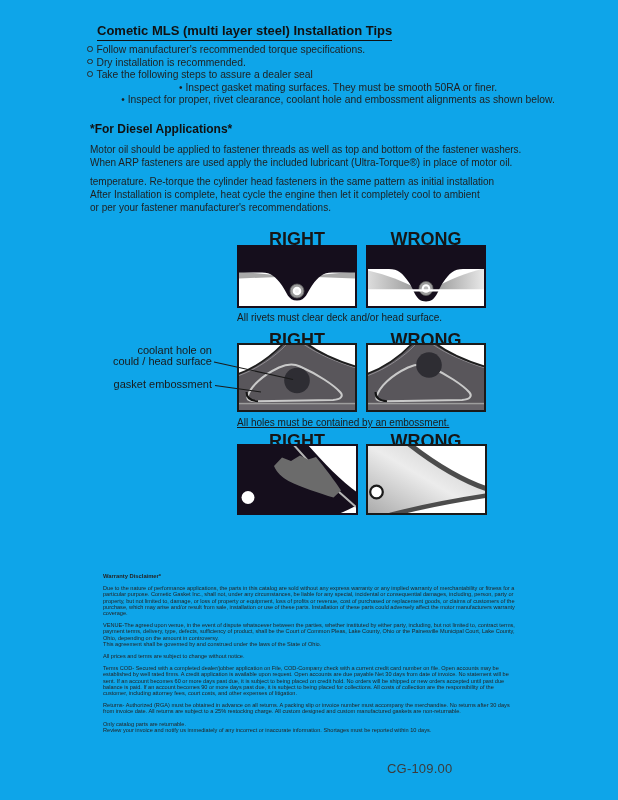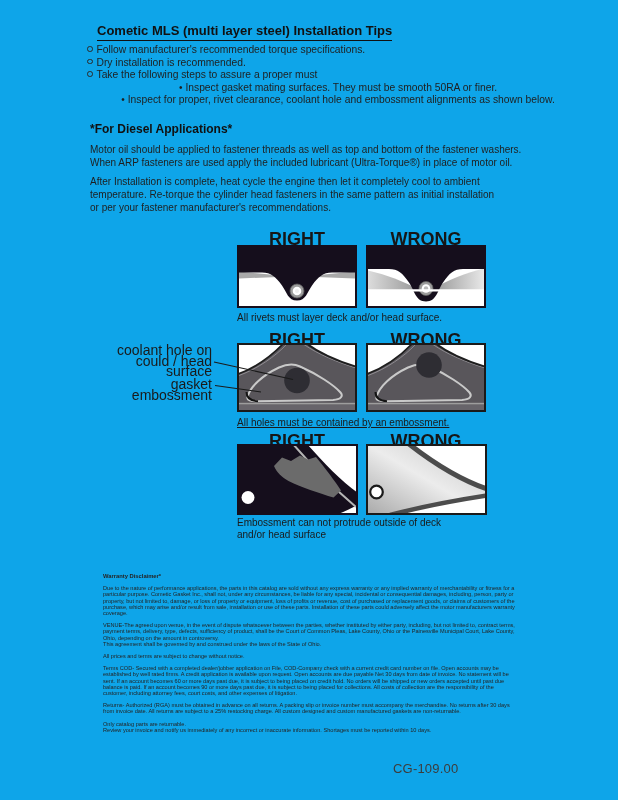--- a/index.html
+++ b/index.html
@@ -18,55 +18,55 @@
   .sdot{margin-right:3px;font-size:10px;}
   
   .diesel{left:90px;top:115px;width:470px;font-size:10px;line-height:13.2px;}
   .diesel h3{font-size:12px;font-weight:bold;margin:8px 0 7px 0;color:#111;}
   .dline{white-space:nowrap;}
   .dpar{margin:0 0 5px 0;}
   
   .lbl{width:120px;text-align:center;font-size:18px;font-weight:bold;color:#161616;}
   .cap{font-size:10px;color:#1a1a1a;white-space:nowrap;line-height:11.5px;}
   .panel{line-height:0;}
-  .callout{font-size:14px;line-height:10.5px;color:#1a1a1a;text-align:right;width:112px;}
+  .callout{font-size:11px;line-height:10.5px;color:#1a1a1a;text-align:right;width:112px;}
   .leader{pointer-events:none;z-index:6;}
   
   .legal{left:103px;top:573px;width:414px;font-size:5.6px;line-height:6.2px;color:#242424;}
   .legal .lh{font-weight:bold;margin:0 0 6px 0;font-size:5.8px;}
   .lp{margin:0 0 6px 0;}
   .lp0{margin:0;}
-  .footer-code{font-size:13px;color:#3c3c3c;letter-spacing:0.2px;margin-left:6px;}
+  .footer-code{font-size:13px;color:#3c3c3c;letter-spacing:0.2px;}
 </style>
 </head>
 <body>
 
 <div class="page">
 
   <div class="abs" style="left:97px;top:21px;">
     <span class="doc-title">Cometic MLS (multi layer steel) Installation Tips</span>
   </div>
 
   <div class="abs intro">
     <div class="irow"><span class="odot"></span><span>Follow manufacturer's recommended torque specifications.</span></div>
     <div class="irow"><span class="odot"></span><span>Dry installation is recommended.</span></div>
-    <div class="irow"><span class="odot"></span><span>Take the following steps to assure a proper must</span></div>
+    <div class="irow"><span class="odot"></span><span>Take the following steps to assure a dealer seal</span></div>
     <div class="irow sub"><span class="sdot">•</span><span>Inspect gasket mating surfaces.  They must be smooth 50RA or finer.</span></div>
     <div class="irow sub"><span class="sdot">•</span><span>Inspect for proper, rivet clearance, coolant hole and embossment alignments as shown below.</span></div>
   </div>
 
   <div class="abs diesel">
     <h3>*For Diesel Applications*</h3>
     <div class="dpar">
       <div class="dline">Motor oil should be applied to fastener threads as well as top and bottom of the fastener washers.</div>
       <div class="dline">When ARP fasteners are used apply the included lubricant (Ultra-Torque®) in place of motor oil.</div>
     </div>
     <div class="dpar">
+      <div class="dline">temperature. Re-torque the cylinder head fasteners in the same pattern as initial installation</div>
       <div class="dline">After Installation is complete, heat cycle the engine then let it completely cool to ambient</div>
-      <div class="dline">temperature. Re-torque the cylinder head fasteners in the same pattern as initial installation</div>
       <div class="dline">or per your fastener manufacturer's recommendations.</div>
     </div>
   </div>
 
   <div class="abs lbl" style="left:237px;top:229px;">RIGHT</div>
   <div class="abs lbl" style="left:366px;top:229px;">WRONG</div>
 
   <div class="abs panel" style="left:237px;top:245px;">
     <svg width="120" height="63" viewBox="0 0 120 63">
       <rect width="120" height="63" fill="#ffffff"></rect>
@@ -97,21 +97,21 @@
       <path d="M118,23.5 C100,27.5 82,35 66,44.5 L66,45.5 H118 Z" fill="url(#gR)"></path>
       <path d="M0,0 H120 V24 H97 C88,24 83.5,28 77,37.5 C71.5,45.5 70.5,56.5 60,56.5 C49.5,56.5 48.5,45.5 43,37.5 C36.5,28 32,24 23,24 H0 Z" fill="#150e1c"></path>
       <circle cx="60" cy="43.5" r="7" fill="#9c9c9c" stroke="#5f5f5f" stroke-width="0.8"></circle>
       <circle cx="60" cy="43.5" r="4.3" fill="#ffffff"></circle>
       <circle cx="60" cy="43.5" r="2.2" fill="#b9b9b9"></circle>
       <line x1="2" y1="45.4" x2="118" y2="45.4" stroke="#ffffff" stroke-width="2.2"></line>
       <rect x="1" y="1" width="118" height="61" fill="none" stroke="#150e1c" stroke-width="2"></rect>
     </svg>
   </div>
 
-  <div class="abs cap" style="left:237px;top:312px;">All rivets must layer deck and/or head surface.</div>
+  <div class="abs cap" style="left:237px;top:312px;">All rivets must clear deck and/or head surface.</div>
 
   <div class="abs lbl" style="left:237px;top:330px;">RIGHT</div>
   <div class="abs lbl" style="left:366px;top:330px;">WRONG</div>
 
   <div class="abs callout" style="left:100px;top:345px;">
     <div>coolant hole on</div>
     <div>could / head surface</div>
   </div>
   <div class="abs callout" style="left:100px;top:379px;">
     <div>gasket embossment</div>
@@ -186,24 +186,20 @@
       <rect width="121" height="71" fill="url(#gw3)"></rect>
       <path d="M44,0 H121 V44 C95,35 68,19 44,0 Z" fill="#ffffff"></path>
       <path d="M43,0 C68,19.5 95,36 121,45" stroke="#4c4c4c" stroke-width="5" fill="none"></path>
       <path d="M121,52 V71 H22 C60,62 95,56 121,52 Z" fill="#ffffff"></path>
       <path d="M24,71 C60,61.5 95,55.5 121,51.5" stroke="#4c4c4c" stroke-width="4.5" fill="none"></path>
       <circle cx="10.5" cy="48" r="6.3" fill="#ffffff" stroke="#1a1a1a" stroke-width="2.2"></circle>
       <rect x="1" y="1" width="119" height="69" fill="none" stroke="#1a1a1a" stroke-width="2"></rect>
     </svg>
   </div>
 
-  <div class="abs cap" style="left:237px;top:517px;">
-    <div>Embossment can not protrude outside of deck</div>
-    <div>and/or head surface</div>
-  </div>
 
   <div class="abs legal">
     <p class="lh">Warranty Disclaimer*</p>
     <p class="lp">Due to the nature of performance applications, the parts in this catalog are sold without any express warranty or any implied warranty of merchantability or fitness for a particular purpose.  Cometic Gasket Inc., shall not, under any circumstances, be liable for any special, incidental or consequential damages, including, person, party or property, but not limited to, damage, or loss of property or equipment, loss of profits or revenue, cost of purchased or replacement goods, or claims of customers of the purchase, which may arise and/or result from sale, installation or use of these parts.  Installation of these parts could adversely affect the motor manufacturers warranty coverage.</p>
     <p class="lp0">VENUE-The agreed upon venue, in the event of dispute whatsoever between the parties, whether instituted by either party, including, but not limited to, contract terms, payment terms, delivery, type, defects, sufficiency of product, shall be the Court of Common Pleas, Lake County, Ohio or the Painesville Municipal Court, Lake County, Ohio, depending on the amount in controversy.</p>
     <p class="lp">This agreement shall be governed by and construed under the laws of the State of Ohio.</p>
     <p class="lp">All prices and terms are subject to change without notice.</p>
     <p class="lp">Terms COD- Secured with a completed dealer/jobber application on File, COD-Company check with a current credit card number on file.  Open accounts may be established by well rated firms.  A credit application is available upon request.  Open accounts are due payable Net 30 days from date of invoice.  No statement will be sent.  If an account becomes 60 or more days past due, it is subject to being placed on credit hold.  No orders will be shipped or new orders accepted until past due balance is paid.  If an account becomes 90 or more days past due, it is subject to being placed for collections.  All costs of collection are the responsibility of the customer, including attorney fees, court costs, and other expenses of litigation.</p>
     <p class="lp">Returns- Authorized (RGA) must be obtained in advance on all returns.  A packing slip or invoice number must accompany the merchandise.  No returns after 30 days from invoice date.  All returns are subject to a 25% restocking charge.  All custom designed and custom manufactured gaskets are non-returnable.</p>
     <p class="lp0">Only catalog parts are returnable.</p>

